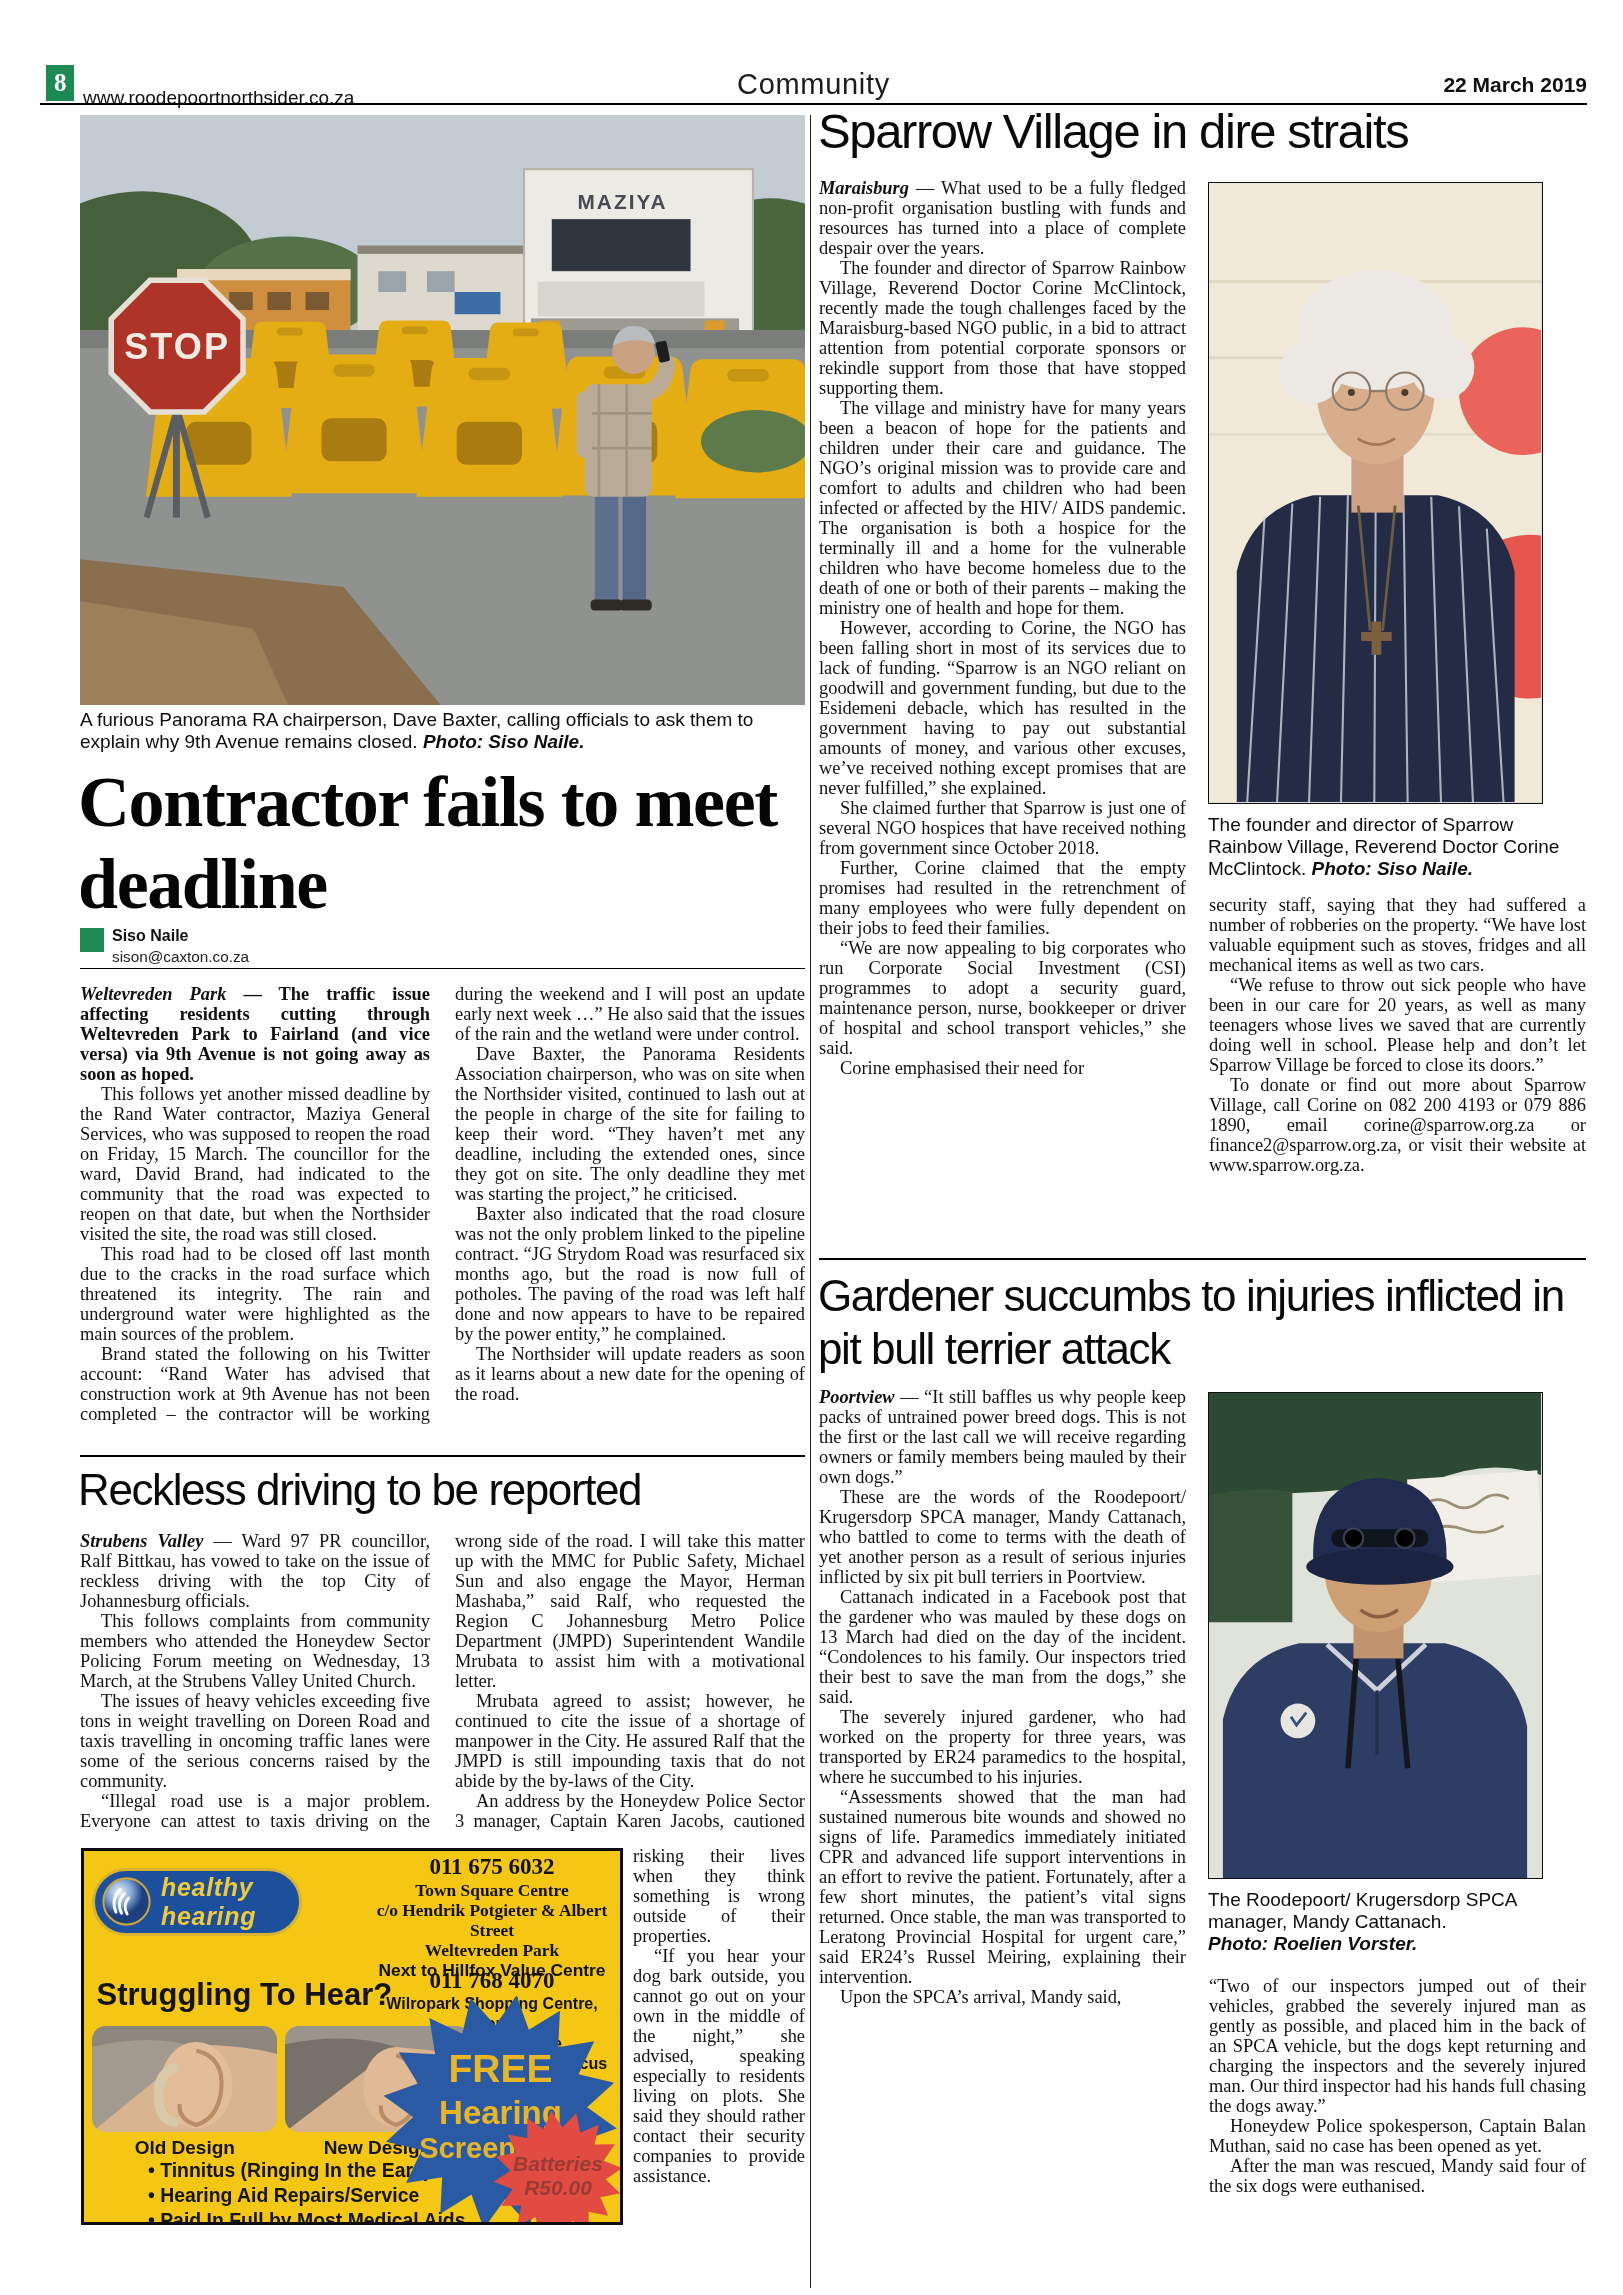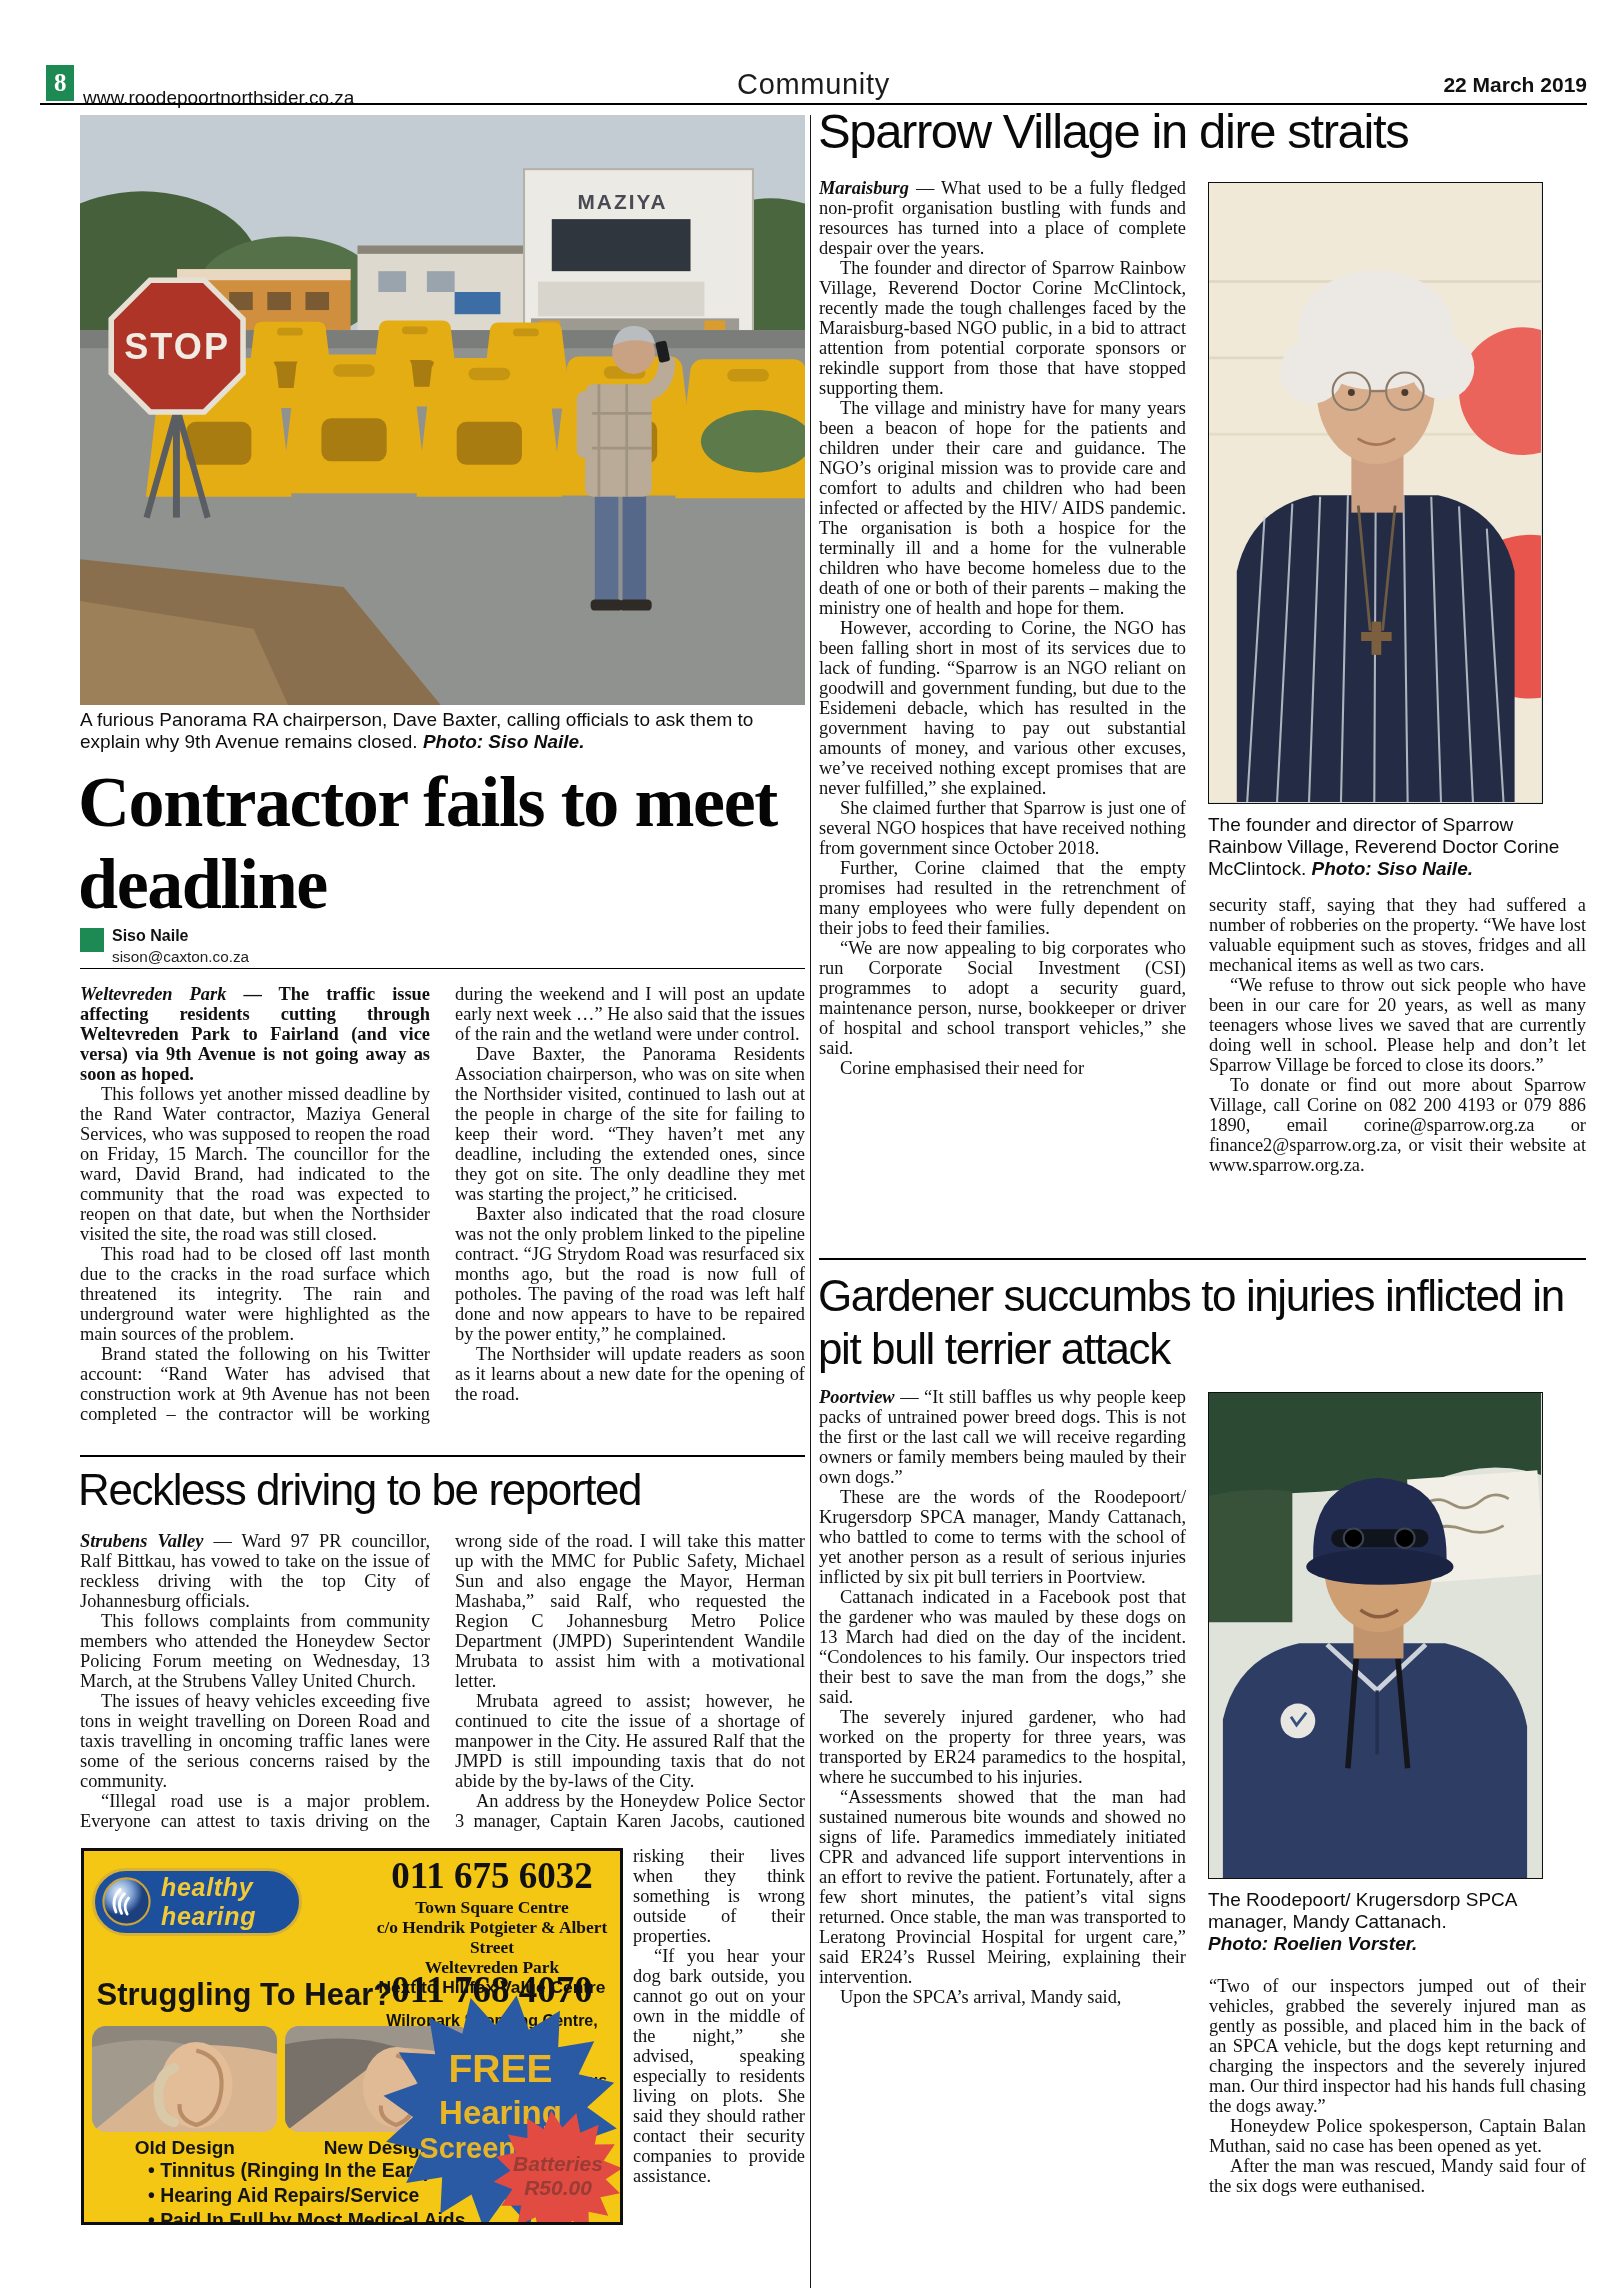--- a/index.html
+++ b/index.html
@@ -36,21 +36,21 @@
   .dateline{font-weight:bold;font-style:italic;}
   .cols2{column-count:2;column-gap:25px;column-fill:auto;}
   
   .ad-box{background:#f3c713;border:3.5px solid #0d0d0d;box-sizing:border-box;overflow:hidden;}
   .ad-pill{background:#1c4f9c;border:3.5px solid #d9b231;border-radius:36px;
            display:flex;align-items:center;box-sizing:border-box;font-style:italic;}
   .ad-brand{color:#f2ca35;font-weight:bold;font-size:25px;letter-spacing:0.7px;
             font-family:"Liberation Sans","DejaVu Sans",sans-serif;}
   .ad-strug{font-family:"Liberation Sans","DejaVu Sans",sans-serif;
             font-weight:bold;font-size:31px;color:#141414;}
-  .ad-phone{font-size:37px;font-weight:bold;}
+  .ad-phone{font-size:23px;font-weight:bold;}
   .ad-addr{font-size:17.4px;line-height:20px;font-weight:bold;}
   .ad-label{font-family:"Liberation Sans","DejaVu Sans",sans-serif;
             font-weight:bold;font-size:19px;color:#141414;}
   .ad-bullet{font-family:"Liberation Sans","DejaVu Sans",sans-serif;
              font-weight:bold;font-size:19.4px;line-height:25px;color:#141414;}
   .ad-bullet::before{content:"•  ";}
   .earpic{border-radius:14px;overflow:hidden;}
   .star-txt{position:absolute;width:100%;text-align:center;
             font-family:"Liberation Sans","DejaVu Sans",sans-serif;font-weight:bold;color:#e8b625;}
   .batt-txt{position:absolute;width:100%;text-align:center;
@@ -316,21 +316,21 @@
 <div class="body-txt abs" style="left:1209px;top:895px;width:377px;height:357px;overflow:hidden;">
   <p class="lead">security staff, saying that they had suffered a number of robberies on the property. “We have lost valuable equipment such as stoves, fridges and all mechanical items as well as two cars.</p>
   <p>“We refuse to throw out sick people who have been in our care for 20 years, as well as many teenagers whose lives we saved that are currently doing well in school. Please help and don’t let Sparrow Village be forced to close its doors.”</p>
   <p style="font-style:normal;">To donate or find out more about Sparrow Village, call Corine on 082 200 4193 or 079 886 1890, email corine@sparrow.org.za or finance2@sparrow.org.za, or visit their website at www.sparrow.org.za.</p>
 </div>
 
 <div class="rule abs" style="left:819px;top:1258px;width:767px;height:2.1px;"></div>
 <div class="h-sans abs" style="left:818px;top:1269px;width:770px;font-size:44px;line-height:53px;">Gardener succumbs to injuries inflicted in pit bull terrier attack</div>
 <div class="body-txt abs" style="left:819px;top:1387px;width:367px;height:906px;overflow:hidden;">
   <p class="lead"><span class="dateline">Poortview</span><span> — “It still baffles us why people keep packs of untrained power breed dogs. This is not the first or the last call we will receive regarding owners or family members being mauled by their own dogs.”</span></p>
-  <p>These are the words of the Roodepoort/ Krugersdorp SPCA manager, Mandy Cattanach, who battled to come to terms with the school of yet another person as a result of serious injuries inflicted by six pit bull terriers in Poortview.</p>
+  <p>These are the words of the Roodepoort/ Krugersdorp SPCA manager, Mandy Cattanach, who battled to come to terms with the death of yet another person as a result of serious injuries inflicted by six pit bull terriers in Poortview.</p>
   <p>Cattanach indicated in a Facebook post that the gardener who was mauled by these dogs on 13 March had died on the day of the incident. “Condolences to his family. Our inspectors tried their best to save the man from the dogs,” she said.</p>
   <p>The severely injured gardener, who had worked on the property for three years, was transported by ER24 paramedics to the hospital, where he succumbed to his injuries.</p>
   <p>“Assessments showed that the man had sustained numerous bite wounds and showed no signs of life. Paramedics immediately initiated CPR and advanced life support interventions in an effort to revive the patient. Fortunately, after a few short minutes, the patient’s vital signs returned. Once stable, the man was transported to Leratong Provincial Hospital for urgent care,” said ER24’s Russel Meiring, explaining their intervention.</p>
   <p>Upon the SPCA’s arrival, Mandy said,</p>
 </div>
 <div class="photo abs" style="left:1208px;top:1392px;width:335px;height:487px;">
   <svg width="332" height="485" viewBox="0 0 478 698" preserveAspectRatio="none">
     <rect width="478" height="698" fill="#dfe3da"></rect>
     <path d="M0,0 H478 V118 Q400,92 320,128 L160,142 L0,150 Z" fill="#2c4a33"></path>
     <path d="M0,148 q60,-14 120,-6 L120,330 L0,330 Z" fill="#375238"></path>

